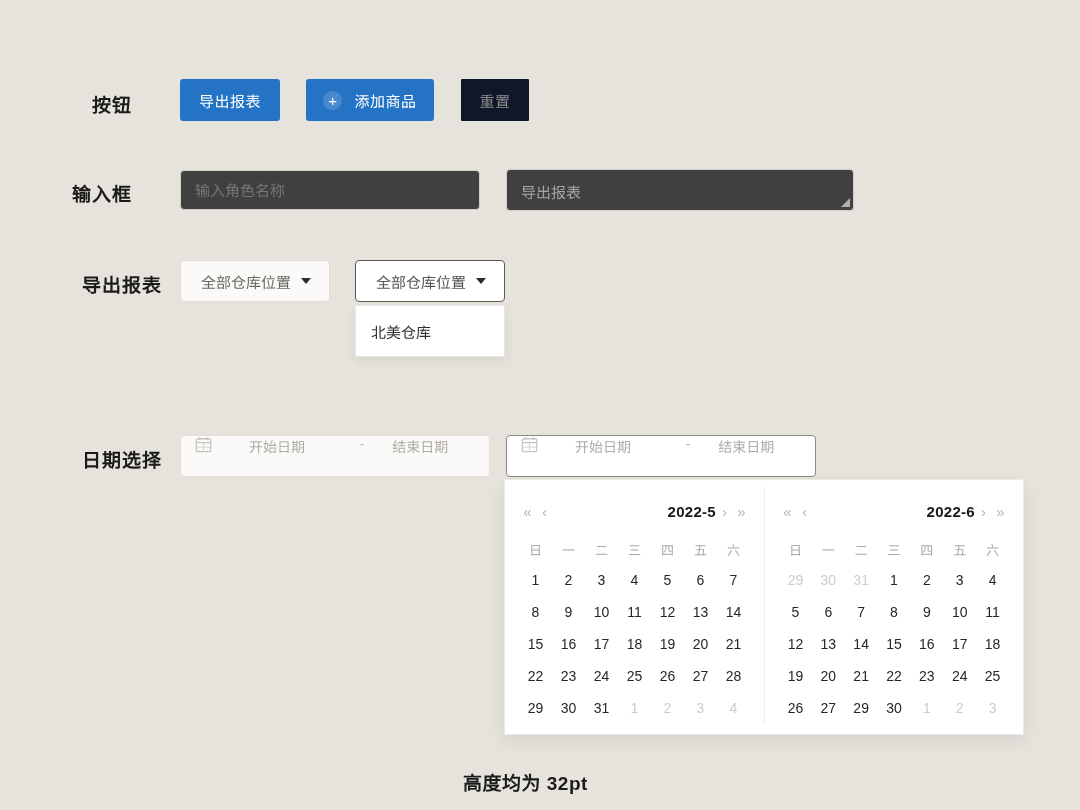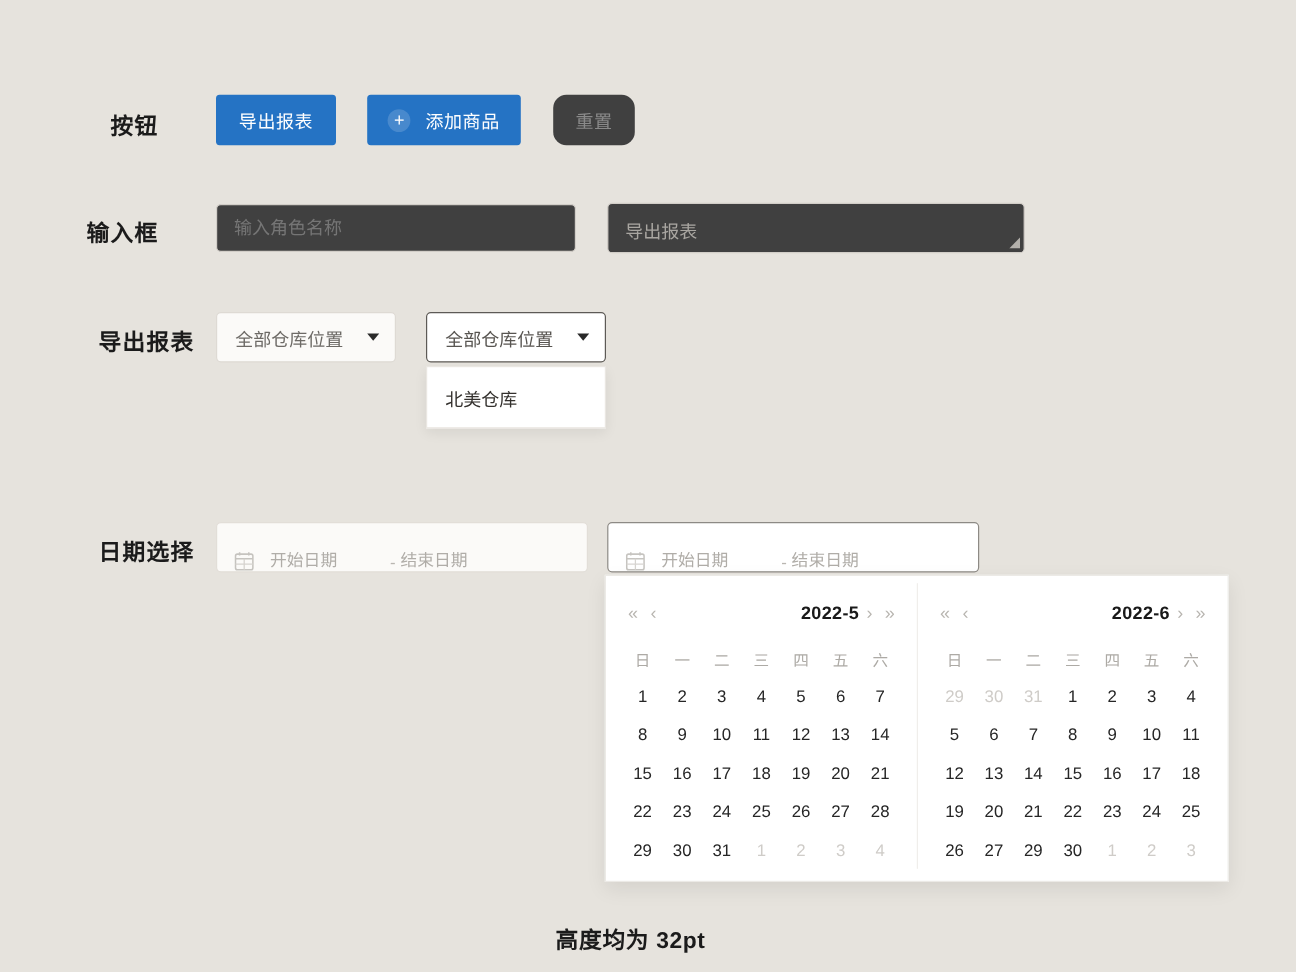--- a/index.html
+++ b/index.html
@@ -49,23 +49,23 @@
     white-space: nowrap;
     border: none;
     font-family: inherit;
   }
   .btn-primary {
     background: #2573c4;
     color: #ffffff;
     border-radius: 3px;
   }
   .btn-plain {
-    background: #404040;
+    background: #0f172a;
     color: #8a8a8a;
-    border-radius: 11px;
+    border-radius: 1px;
   }
   .plus-circle {
     width: 19px;
     height: 19px;
     border-radius: 50%;
     background: rgba(255,255,255,.16);
     display: inline-flex;
     align-items: center;
     justify-content: center;
     margin-right: 12px;
@@ -113,21 +113,21 @@
 
   
   .select {
     position: absolute;
     height: 42px;
     background: #fbfaf8;
     border: 1px solid #dedad4;
     border-radius: 4px;
     display: flex;
     align-items: center;
-    justify-content: space-between;
+    justify-content: center;
     padding: 0 13px 0 15px;
     font-size: 15px;
     color: #6d6a66;
     cursor: pointer;
   }
   .select.active {
     border-color: #5d5a56;
     background: #ffffff;
     color: #58555 1;
     color: #585551;
@@ -158,25 +158,26 @@
   }
 
   
   .daterange {
     position: absolute;
     height: 42px;
     background: #fbfaf8;
     border: 1px solid #e2ded8;
     border-radius: 4px;
     display: flex;
-    align-items: flex-end;
+    align-items: flex-start;
     padding: 0 14px;
     font-size: 14px;
     color: #b0ada8;
     cursor: pointer;
+    gap: 24px;
   }
   .daterange.active {
     border-color: #8d8a85;
     background: #ffffff;
   }
   .cal-icon {
     width: 17px; height: 17px;
     flex: 0 0 17px;
     margin-right: 13px;
     opacity: .75;

